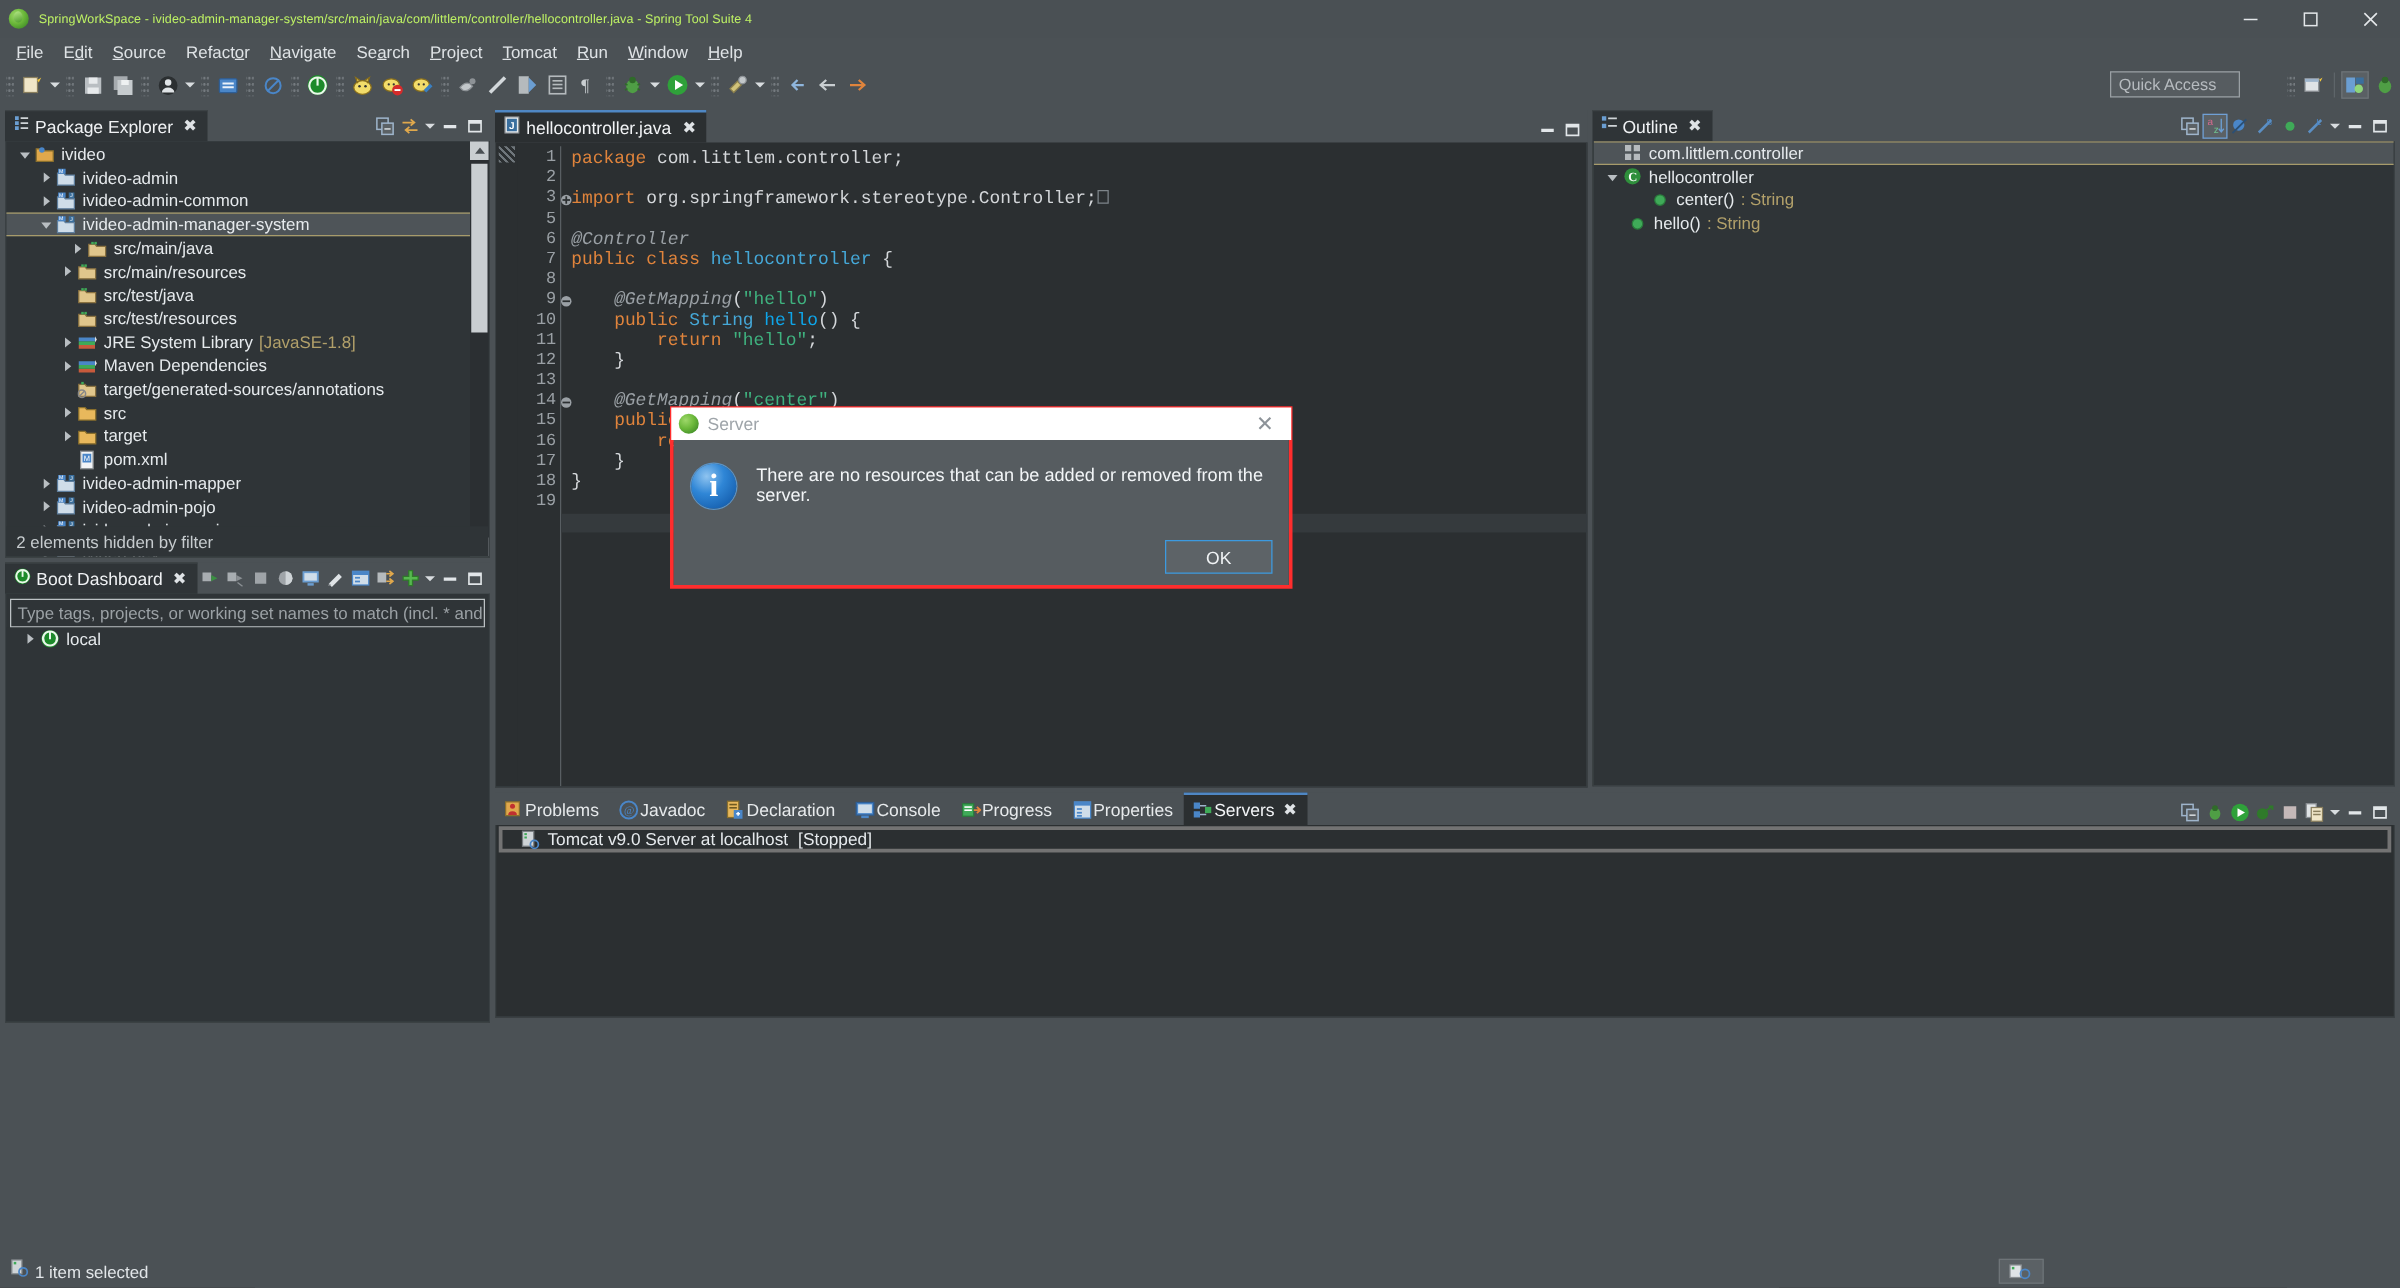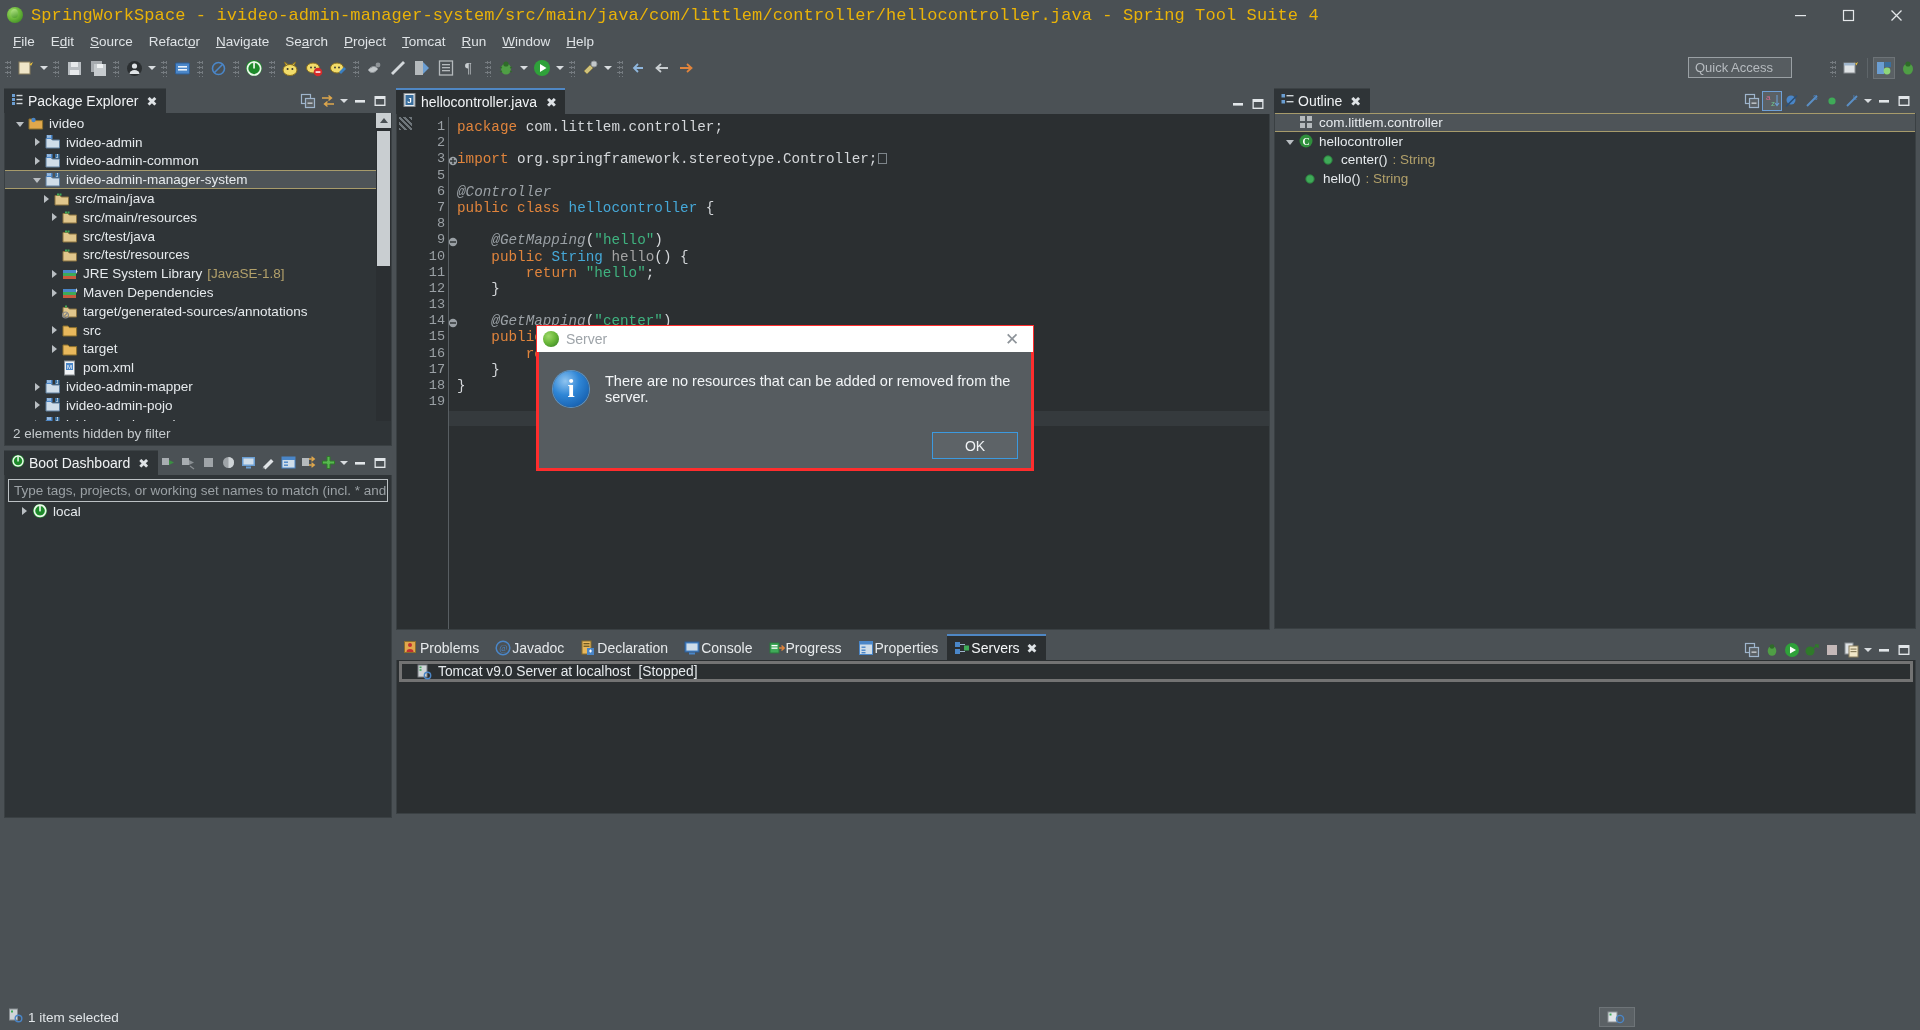--- a/index.html
+++ b/index.html
@@ -28,23 +28,22 @@
     border-radius: 50%;
     background: radial-gradient(circle at 35% 32%, #9ed86a 0%, #6bb83a 45%, #2f7a20 100%);
     position: relative; flex: none;
   }
   .tb-icon::after {
     content: ""; position: absolute; left: 4px; top: 2px; width: 7px; height: 9px;
     border-radius: 50% 50% 45% 45%;
     background: linear-gradient(160deg,#b6e887,#4e9c2c);
   }
   .tb-title {
-    font-size: 17px; color: #eab308; white-space: nowrap;
+    font-size: 10px; color: #bef264; white-space: nowrap;
     letter-spacing: 0.1px;
-    font-family: Liberation Mono, monospace;
   }
   .tb-buttons {
     position: absolute; right: 0; top: 0; height: 30px; display: flex;
   }
   .tb-btn {
     width: 48px; height: 30px; display: flex; align-items: center; justify-content: center;
   }
   .tb-btn svg { display: block; }
 
   
@@ -202,21 +201,21 @@
   .ed-code {
     flex: 1; padding: 5px 0 0 8px;
     font-family: "Liberation Mono", monospace; font-size: 14.3px;
     line-height: 16.2px; white-space: pre; color: #d4d7da;
     position: relative;
   }
   .k { color: #e0843c; }
   .ann { color: #9aa0a5; font-style: italic; }
   .ty { color: #45a8d8; }
   .str { color: #3fb27f; }
-  .mth { color: #a3a3a3; }
+  .mth { color: #0ea5e9; }
   .pln { color: #d4d7da; }
   .imp-box {
     display: inline-block; width: 9px; height: 11px; vertical-align: -1px;
     border: 1px solid #7e858a; margin-left: 1px;
   }
   .ed-hl-row {
     position: absolute; left: 0; right: 0; height: 15px; background: #353a3d;
   }
 
   
@@ -609,21 +608,21 @@
               <svg width="16" height="16" viewBox="0 0 16 16">
                 <path d="M1 4.5 h5 l1.3 1.5 h7.2 v8h-13.5z" fill="#cfdde9" stroke="#5f7f9e"></path>
                 <rect x="1.5" y="1" width="6" height="4" fill="#4a86c8"></rect>
                 <text x="2.3" y="4.3" font-family="Liberation Sans" font-size="4.2" fill="#fff">M</text>
                 <path d="M10 1 h4.5 v4.5 h-4.5z" fill="#3a6f9e"></path>
                 <text x="11" y="4.8" font-family="Liberation Sans" font-size="4.5" fill="#fff">J</text>
               </svg>
             </span>
             <span class="tlabel">ivideo-admin-manager-system</span>
           </div>
-          <div class="trow" style="padding-left: 34px;">
+          <div class="trow" style="padding-left: 50px;">
             <span class="arrow "></span>
             <span class="ticon">
               <svg width="16" height="16" viewBox="0 0 16 16">
                 <path d="M1 4.5 h5 l1.3 1.5 h7.2 v8h-13.5z" fill="#e0c68c" stroke="#8a7240"></path>
                 <rect x="3" y="2.5" width="2" height="2" fill="#3faa58"></rect>
                 <rect x="5.5" y="2.5" width="2" height="2" fill="#3faa58"></rect>
               </svg>
             </span>
             <span class="tlabel">src/main/java</span>
           </div>

